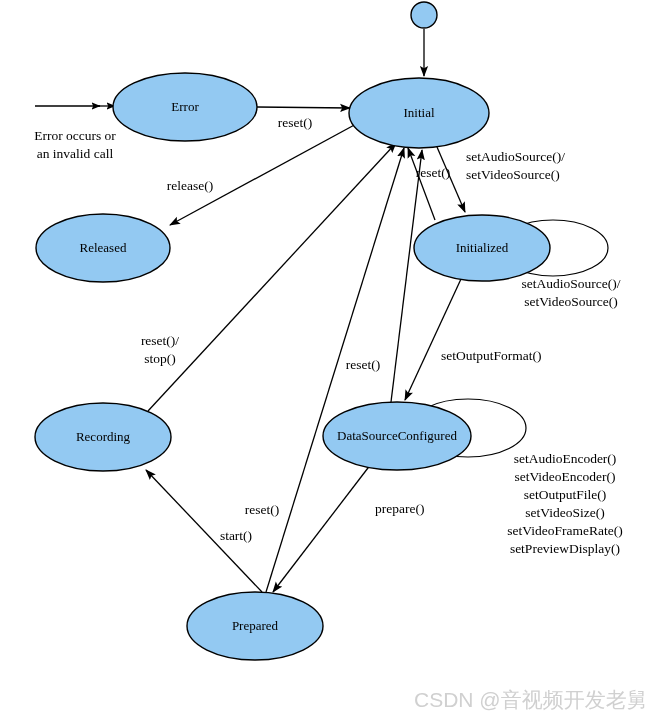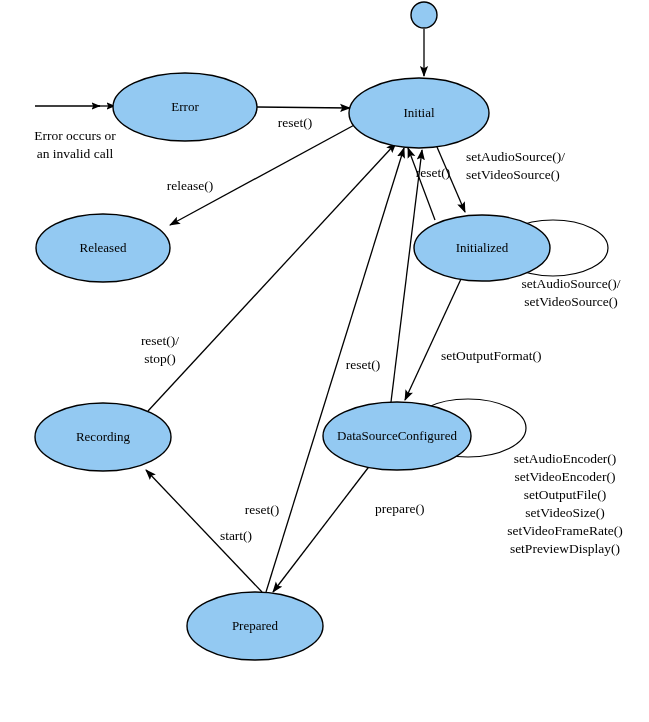--- a/index.html
+++ b/index.html
@@ -186,14 +186,15 @@
       <text class="state-label" x="397" y="437">DataSourceConfigured</text>
     </g>
 
     <g>
       <ellipse class="state-ellipse" cx="255" cy="626" rx="68" ry="34"></ellipse>
       <text class="state-label" x="255" y="627">Prepared</text>
     </g>
   </svg>
 
   <div class="diagram-title">MediaRecorder state diagram</div>
+  <div class="watermark">CSDN @音视频开发老舅</div>
 
 </div>
 
 </body></html>

